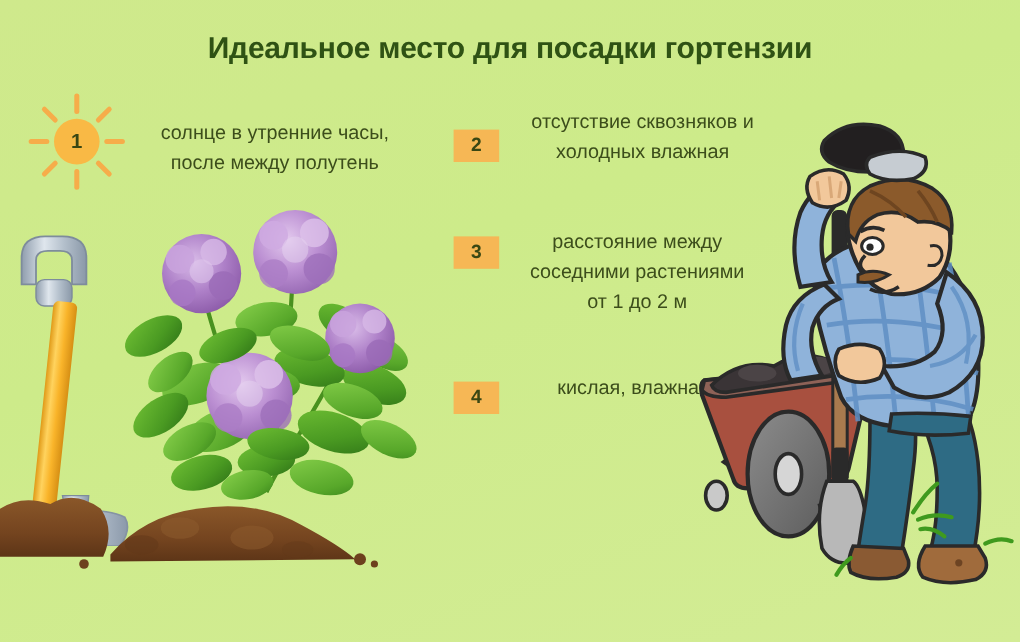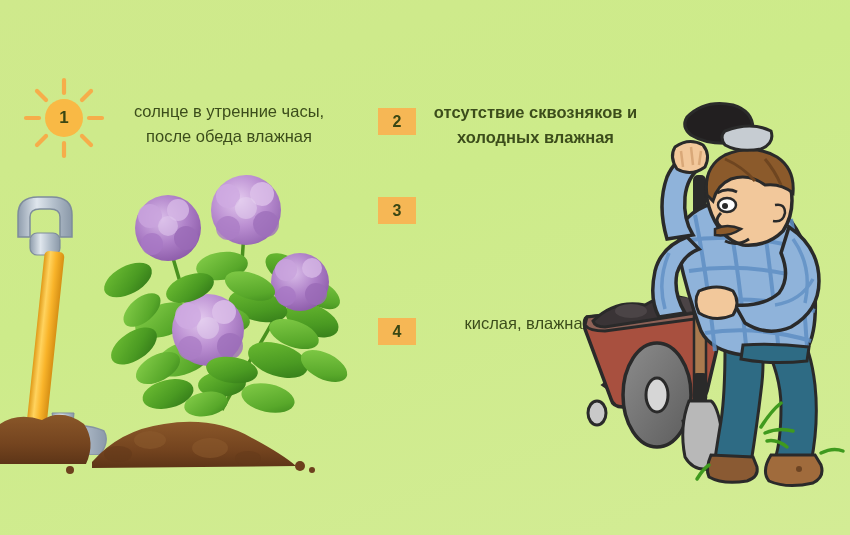--- a/index.html
+++ b/index.html
@@ -49,65 +49,71 @@
     display: flex;
     align-items: center;
     justify-content: center;
   }
 
   
   #tip1-text { left: 104px; top: 99px; width: 250px; text-align: center; }
   #sun-icon  { position: absolute; left: 22px; top: 76px; width: 84px; height: 84px; }
   
   #tip2-badge { left: 378px; top: 108px; }
-  #tip2-text  { left: 408px; top: 100px; width: 255px; font-weight: bold; }
+  #tip2-text  { left: 408px; top: 90px; width: 255px; }
   
   #tip3-badge { left: 378px; top: 197px; }
   #tip3-text  { left: 400px; top: 190px; width: 262px; }
   
   #tip4-badge { left: 378px; top: 318px; }
   #tip4-text  { left: 404px; top: 311px; width: 248px; }
 
   
   .art { position: absolute; }
 </style>
 </head>
 <body>
 
 <div id="infographic">
 
+  <div id="title">Идеальное место для посадки гортензии</div>
 
   <div id="sun-icon" class="art">
     <svg width="84" height="84" viewBox="0 0 84 84">
       <g stroke="#f6ad4a" stroke-width="4.2" stroke-linecap="round">
         <line x1="42" y1="4" x2="42" y2="17"></line>
         <line x1="42" y1="67" x2="42" y2="80"></line>
         <line x1="4" y1="42" x2="17" y2="42"></line>
         <line x1="67" y1="42" x2="80" y2="42"></line>
         <line x1="15" y1="15" x2="24" y2="24"></line>
         <line x1="60" y1="60" x2="69" y2="69"></line>
         <line x1="69" y1="15" x2="60" y2="24"></line>
         <line x1="24" y1="60" x2="15" y2="69"></line>
       </g>
       <circle cx="42" cy="42" r="19" fill="#f9b945"></circle>
     </svg>
     <div style="position:absolute;left:0;top:0;width:84px;height:84px;display:flex;align-items:center;justify-content:center;font-size:17px;font-weight:bold;color:#3a4713;">1</div>
   </div>
   <div id="tip1-text" class="tip-text">
     <div>солнце в утренние часы,</div>
-    <div>после обеда влажная</div>
+    <div>после между полутень</div>
   </div>
 
   <div id="tip2-badge" class="badge-square">2</div>
   <div id="tip2-text" class="tip-text">
     <div>отсутствие сквозняков и</div>
     <div>холодных влажная</div>
   </div>
 
   <div id="tip3-badge" class="badge-square">3</div>
+  <div id="tip3-text" class="tip-text">
+    <div>расстояние между</div>
+    <div>соседними растениями</div>
+    <div>от 1 до 2 м</div>
+  </div>
 
   <div id="tip4-badge" class="badge-square">4</div>
   <div id="tip4-text" class="tip-text">
     <div>кислая, влажная</div>
   </div>
 
   <div class="art" style="left:0px; top:185px;">
     <svg width="130" height="270" viewBox="0 0 130 270">
       <defs>
         <linearGradient id="metalG" x1="0" y1="0" x2="1" y2="0">

